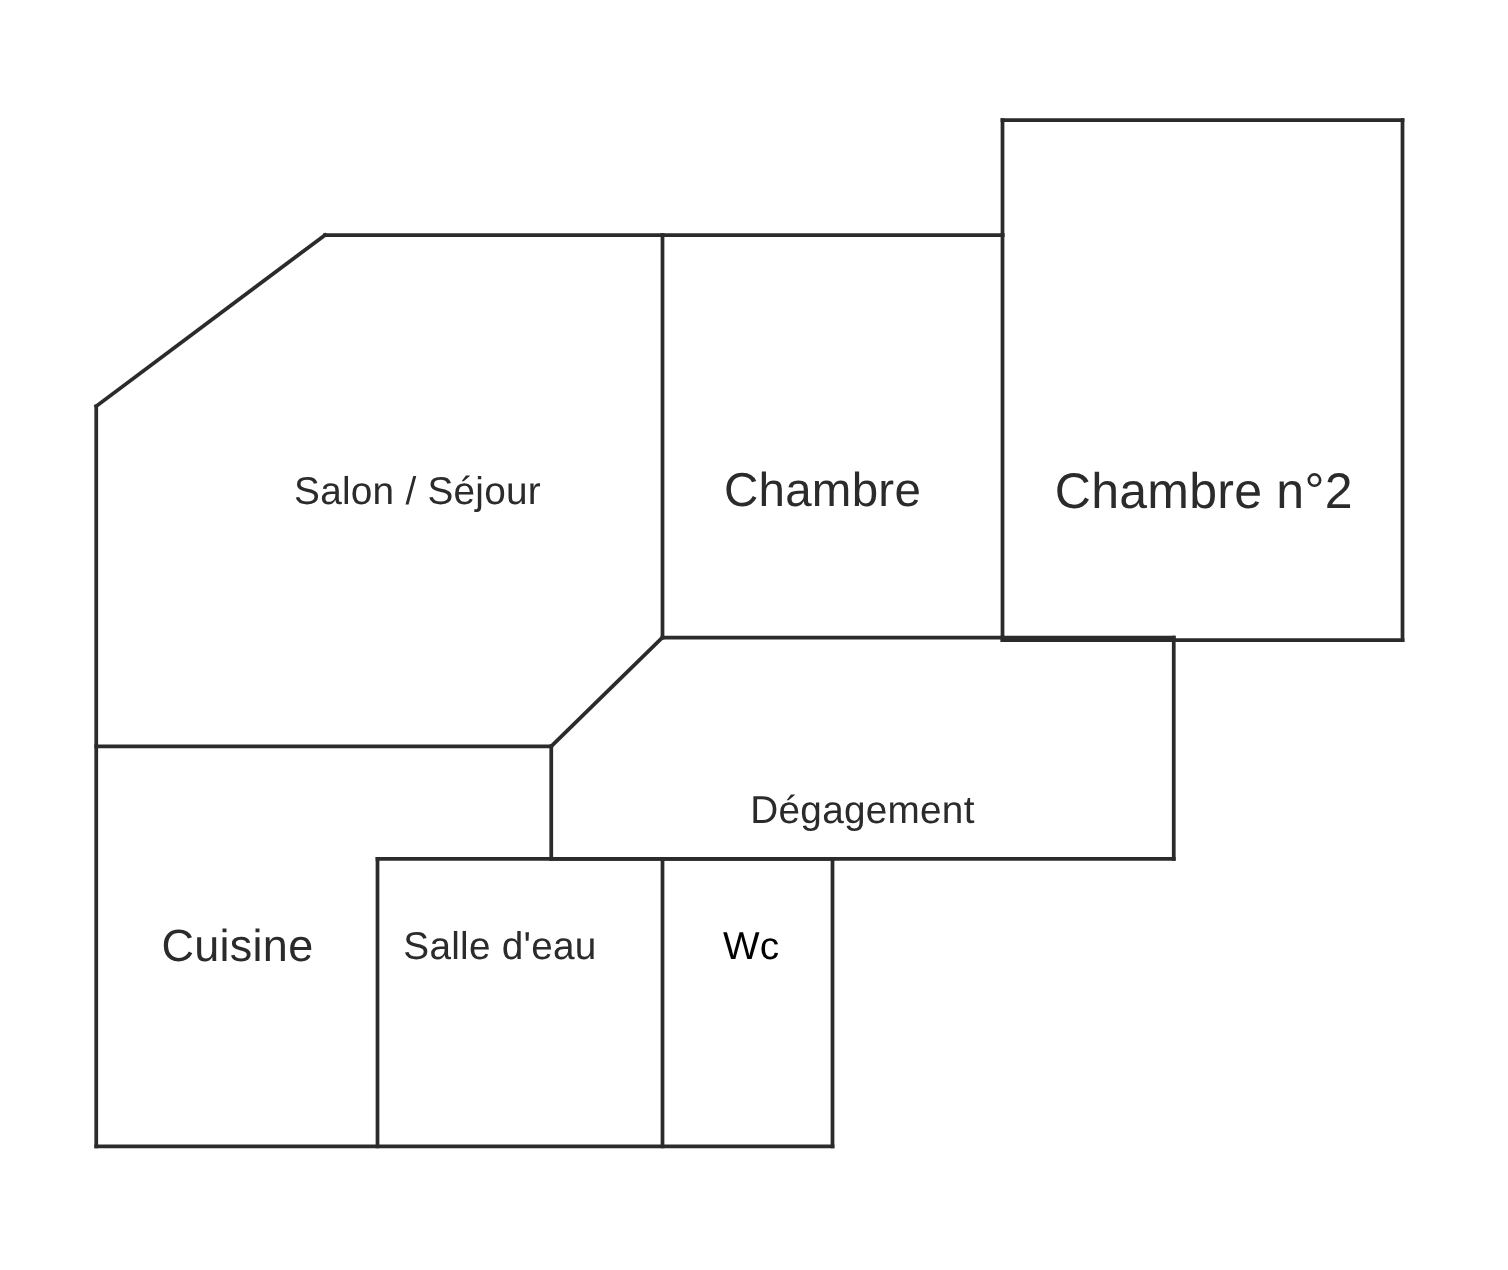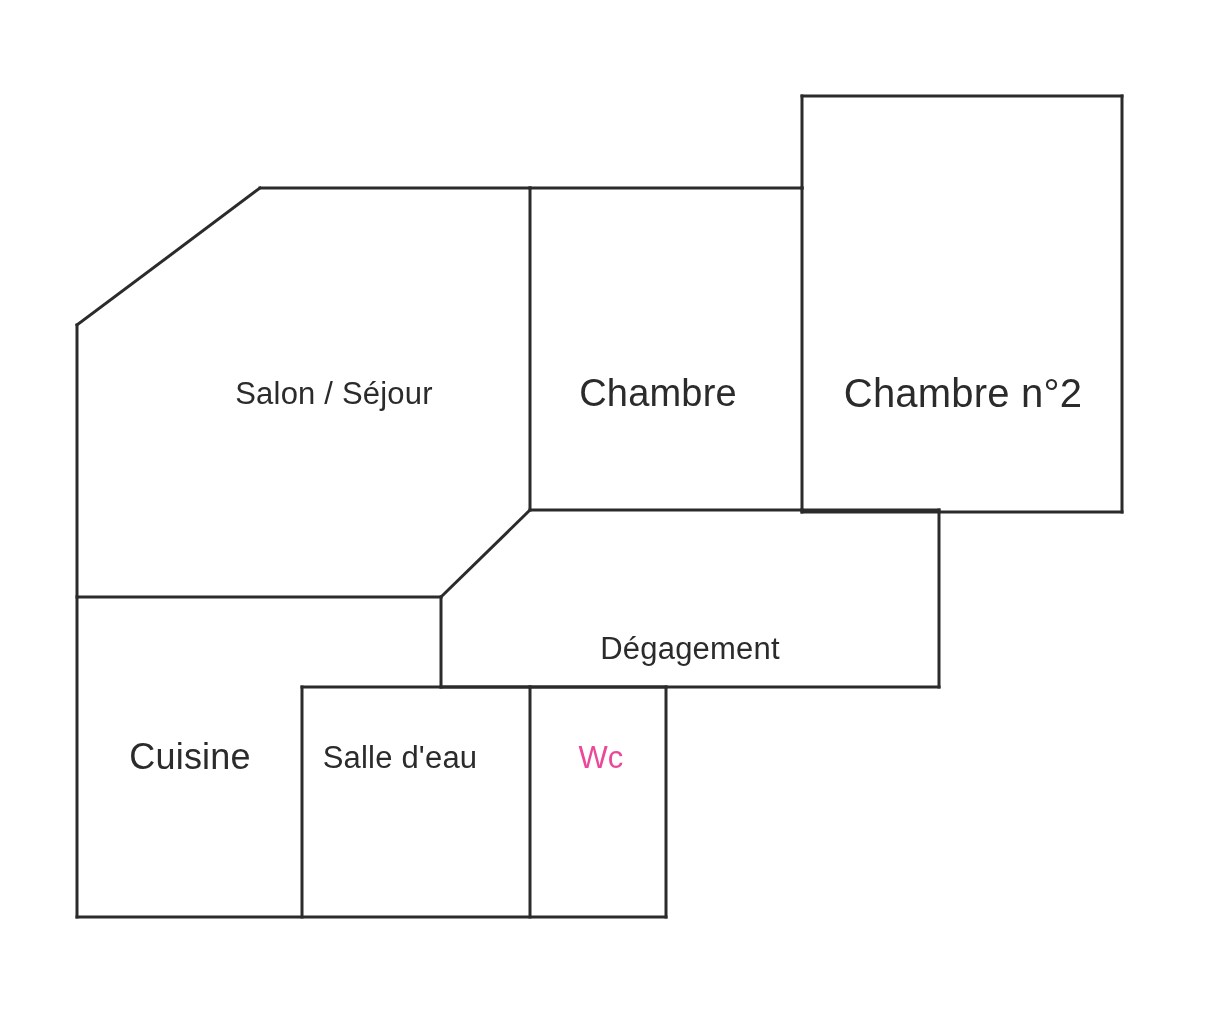--- a/index.html
+++ b/index.html
@@ -74,16 +74,16 @@
       </g>
   </svg>
 
   <div id="label-layer">
       <div class="room-label" style="left: 334px; top: 393px; color: rgb(43, 43, 43); font-size: 31px;">Salon / Séjour</div>
       <div class="room-label" style="left: 658px; top: 393px; color: rgb(43, 43, 43); font-size: 38px;">Chambre</div>
       <div class="room-label" style="left: 963px; top: 393px; color: rgb(43, 43, 43); font-size: 40px;">Chambre n°2</div>
       <div class="room-label" style="left: 690px; top: 620px; color: rgb(43, 43, 43); font-size: 31px; margin-top: 28px;">Dégagement</div>
       <div class="room-label" style="left: 190px; top: 757px; color: rgb(43, 43, 43); font-size: 36px;">Cuisine</div>
       <div class="room-label" style="left: 400px; top: 757px; color: rgb(43, 43, 43); font-size: 31px;">Salle d'eau</div>
-      <div class="room-label" style="left: 601px; top: 757px; color: #ec4899; font-size: 31px;">Wc</div>
+      <div class="room-label" style="left: 601px; top: 757px; color: #000000; font-size: 31px;">Wc</div>
     </div>
 
 </div>
 
 </body></html>

